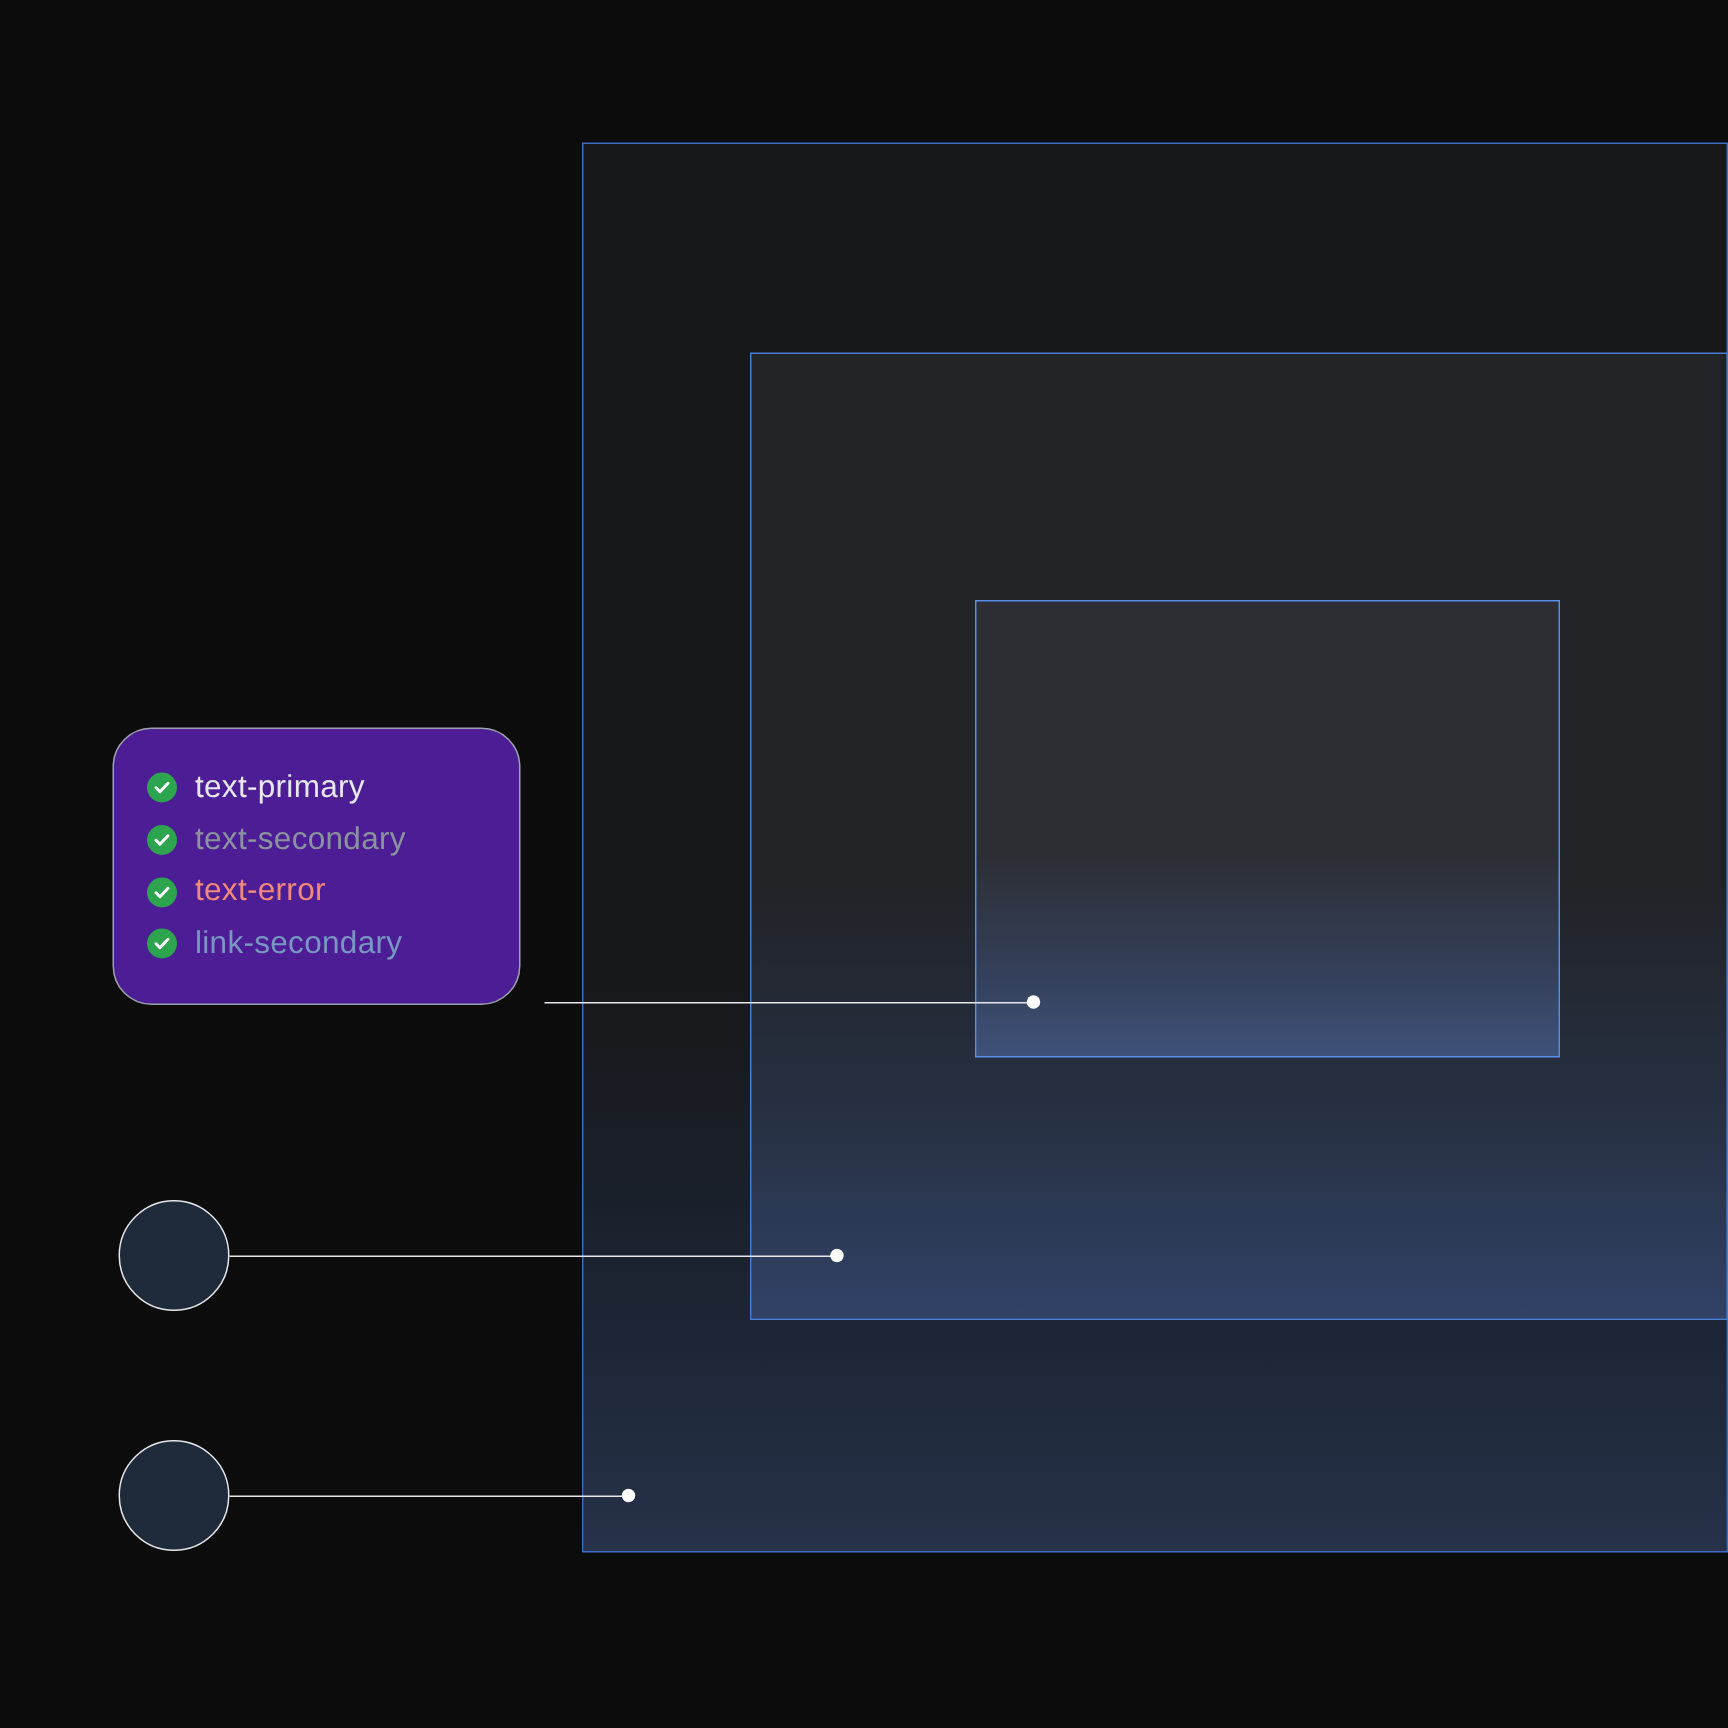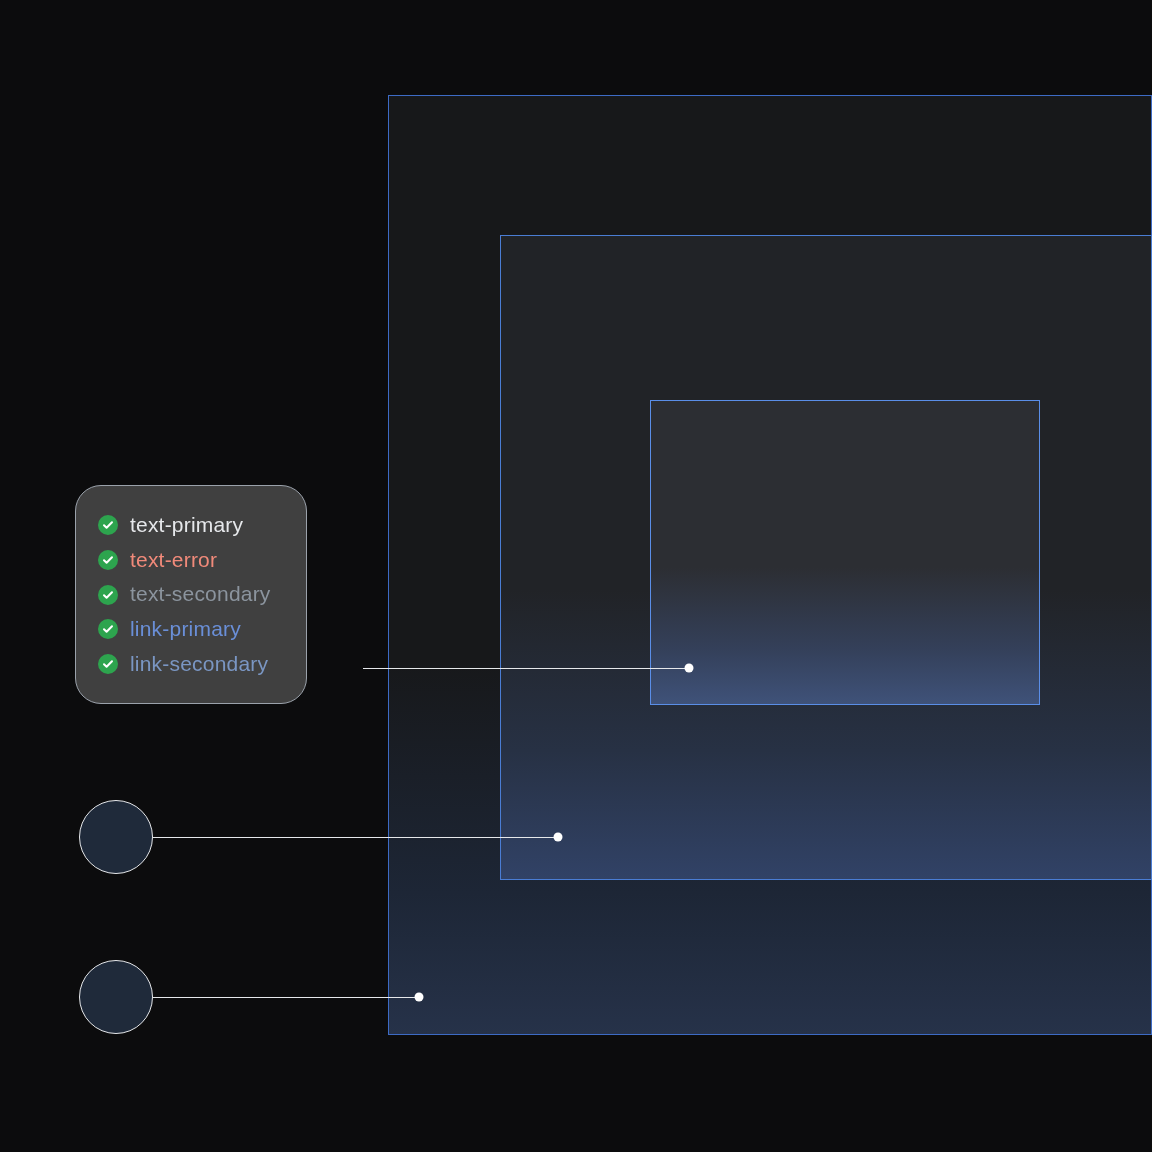--- a/index.html
+++ b/index.html
@@ -40,23 +40,23 @@
     height: 305px;
     background: linear-gradient(to bottom, #2c2e33 0%, #2c2e33 55%, #34405a 82%, #3f5279 100%);
     border-color: #5a8ee8;
   }
 
   
   .token-panel {
     position: absolute;
     left: 75px;
     top: 485px;
-    width: 232px;
+    width: 272px;
     padding: 22px 22px 22px 22px;
-    background: #404040;
+    background: #4c1d95;
     border: 1px solid #9ba2ab;
     border-radius: 26px;
   }
   .token-row {
     display: flex;
     align-items: center;
     gap: 12px;
     font-size: 21px;
     line-height: 1.65;
     letter-spacing: 0.2px;
@@ -130,37 +130,29 @@
         </svg>
     </span>
     <span class="c-primary">text-primary</span>
   </div>
   <div class="token-row">
     <span class="check-icon">
       <svg width="12" height="12" viewBox="0 0 12 12">
           <path d="M2 6.2 L4.6 8.8 L10 3.2" stroke="#fff" stroke-width="2" fill="none" stroke-linecap="round" stroke-linejoin="round"></path>
         </svg>
     </span>
-    <span class="c-error">text-error</span>
-  </div>
-  <div class="token-row">
-    <span class="check-icon">
-      <svg width="12" height="12" viewBox="0 0 12 12">
-          <path d="M2 6.2 L4.6 8.8 L10 3.2" stroke="#fff" stroke-width="2" fill="none" stroke-linecap="round" stroke-linejoin="round"></path>
-        </svg>
-    </span>
     <span class="c-secondary">text-secondary</span>
   </div>
   <div class="token-row">
     <span class="check-icon">
       <svg width="12" height="12" viewBox="0 0 12 12">
           <path d="M2 6.2 L4.6 8.8 L10 3.2" stroke="#fff" stroke-width="2" fill="none" stroke-linecap="round" stroke-linejoin="round"></path>
         </svg>
     </span>
-    <span class="c-link-p">link-primary</span>
+    <span class="c-error">text-error</span>
   </div>
   <div class="token-row">
     <span class="check-icon">
       <svg width="12" height="12" viewBox="0 0 12 12">
           <path d="M2 6.2 L4.6 8.8 L10 3.2" stroke="#fff" stroke-width="2" fill="none" stroke-linecap="round" stroke-linejoin="round"></path>
         </svg>
     </span>
     <span class="c-link-s">link-secondary</span>
   </div>
 </div>

